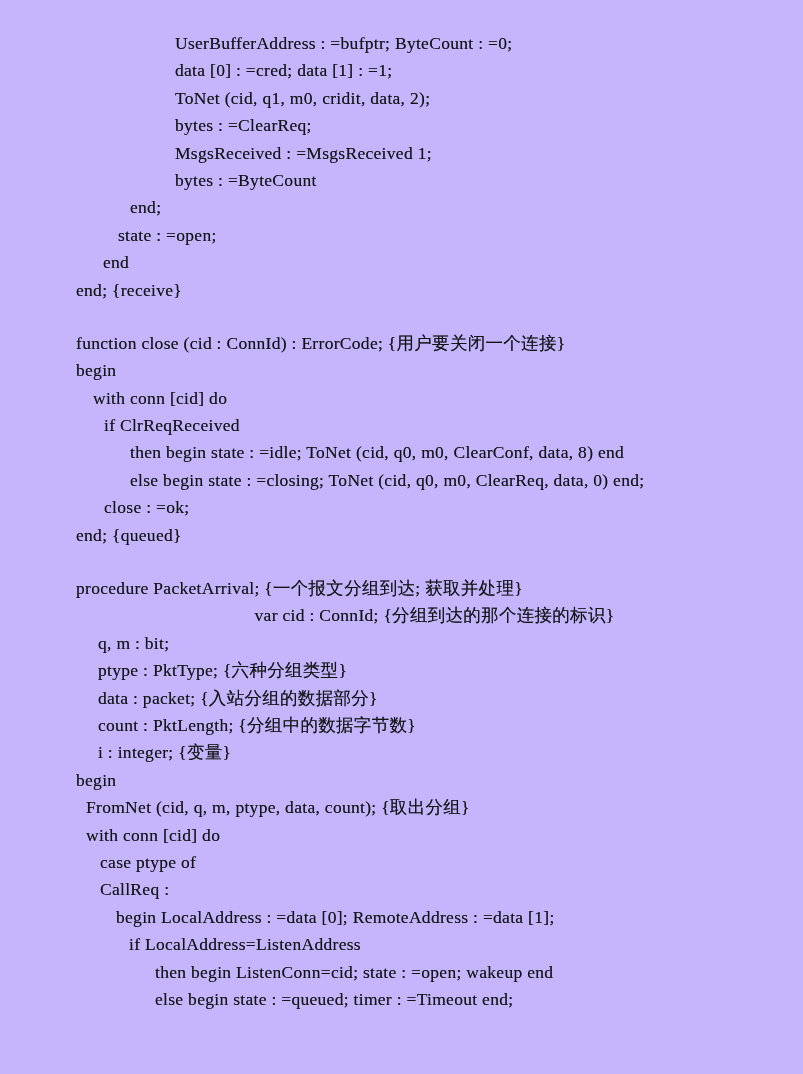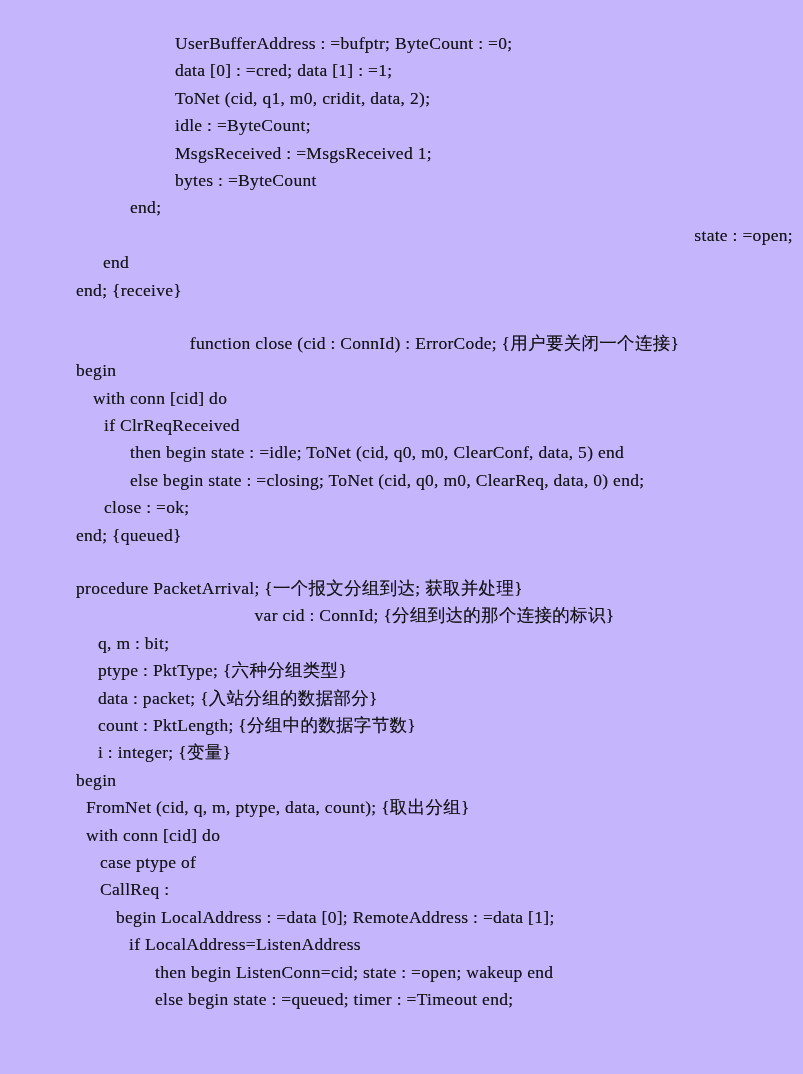--- a/index.html
+++ b/index.html
@@ -40,33 +40,33 @@
 </style>
 </head>
 <body>
 
 <div class="page">
   <div class="code-listing">
 
   <div class="line" style="padding-left: 99px;">UserBufferAddress : =bufptr; ByteCount : =0;</div>
       <div class="line" style="padding-left: 99px;">data [0] : =cred; data [1] : =1;</div>
       <div class="line" style="padding-left: 99px;">ToNet (cid, q1, m0, cridit, data, 2);</div>
-      <div class="line" style="padding-left: 99px;">idle : =ByteCount;</div>
+      <div class="line" style="padding-left: 99px;">bytes : =ClearReq;</div>
       <div class="line" style="padding-left: 99px;">MsgsReceived : =MsgsReceived 1;</div>
       <div class="line" style="padding-left: 99px;">bytes : =ByteCount</div>
       <div class="line" style="padding-left: 54px;">end;</div>
-      <div class="line" style="padding-left: 42px; text-align: right;">state : =open;</div>
+      <div class="line" style="padding-left: 42px;">state : =open;</div>
       <div class="line" style="padding-left: 27px;">end</div>
       <div class="line" style="padding-left: 0px;">end; {receive}</div>
       <div class="line blank" style="padding-left: 0px;"></div>
-      <div class="line" style="padding-left: 0px; text-align: center;">function close (cid : ConnId)  : ErrorCode; {用户要关闭一个连接}</div>
+      <div class="line" style="padding-left: 0px;">function close (cid : ConnId)  : ErrorCode; {用户要关闭一个连接}</div>
       <div class="line" style="padding-left: 0px;">begin</div>
       <div class="line" style="padding-left: 17px;">with conn [cid] do</div>
       <div class="line" style="padding-left: 28px;">if ClrReqReceived</div>
-      <div class="line" style="padding-left: 54px;">then begin state : =idle; ToNet (cid, q0, m0, ClearConf, data, 5) end</div>
+      <div class="line" style="padding-left: 54px;">then begin state : =idle; ToNet (cid, q0, m0, ClearConf, data, 8) end</div>
       <div class="line" style="padding-left: 54px;">else begin state : =closing; ToNet (cid, q0, m0, ClearReq, data, 0) end;</div>
       <div class="line" style="padding-left: 28px;">close : =ok;</div>
       <div class="line" style="padding-left: 0px;">end; {queued}</div>
       <div class="line blank" style="padding-left: 0px;"></div>
       <div class="line" style="padding-left: 0px;">procedure PacketArrival; {一个报文分组到达; 获取并处理}</div>
       <div class="line" style="padding-left: 0px; text-align: center;">var cid :  ConnId; {分组到达的那个连接的标识}</div>
       <div class="line" style="padding-left: 22px;">q, m :  bit;</div>
       <div class="line" style="padding-left: 22px;">ptype :  PktType; {六种分组类型}</div>
       <div class="line" style="padding-left: 22px;">data :  packet; {入站分组的数据部分}</div>
       <div class="line" style="padding-left: 22px;">count :  PktLength; {分组中的数据字节数}</div>

